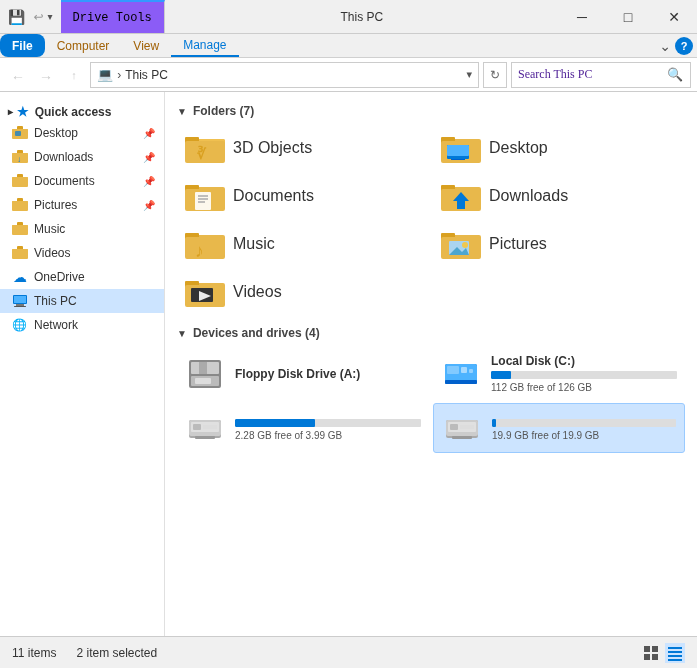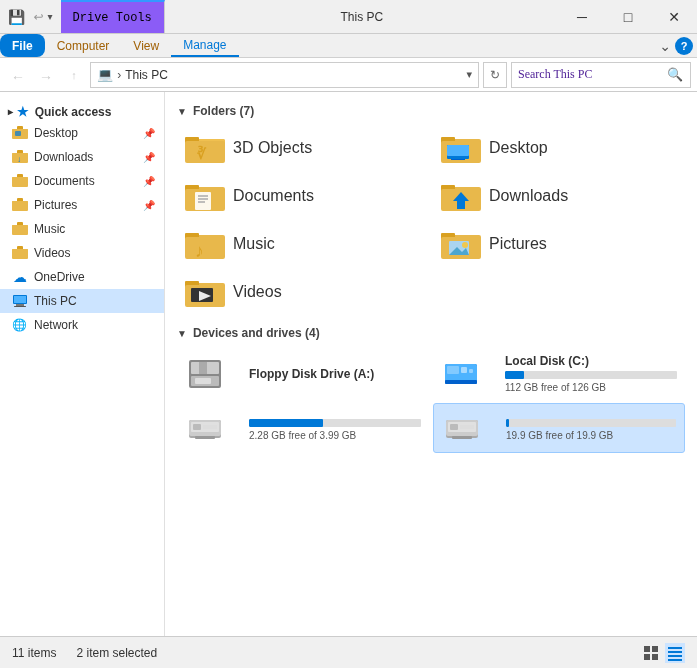--- a/index.html
+++ b/index.html
@@ -233,21 +233,21 @@
       display: grid;
       grid-template-columns: repeat(2, 1fr);
       gap: 4px;
     }
     .drive-item {
       display: flex;
       align-items: center;
       padding: 6px 8px;
       cursor: pointer;
       border-radius: 3px;
-      gap: 24px;
+      gap: 10px;
     }
     .drive-item.selected { background: #cce4ff; border: 1px solid #99caff; }
     .drive-icon {
       width: 40px;
       height: 36px;
       display: flex;
       align-items: center;
       justify-content: center;
       flex-shrink: 0;
     }

